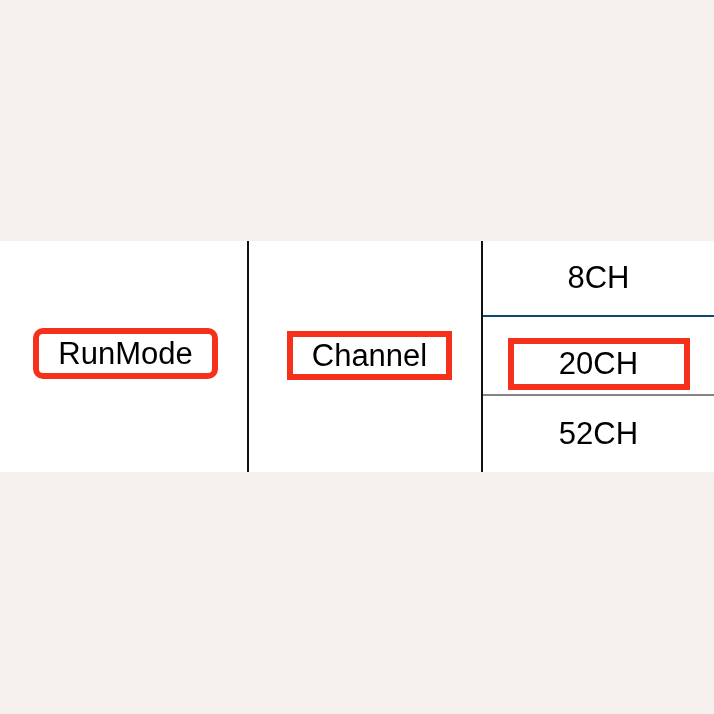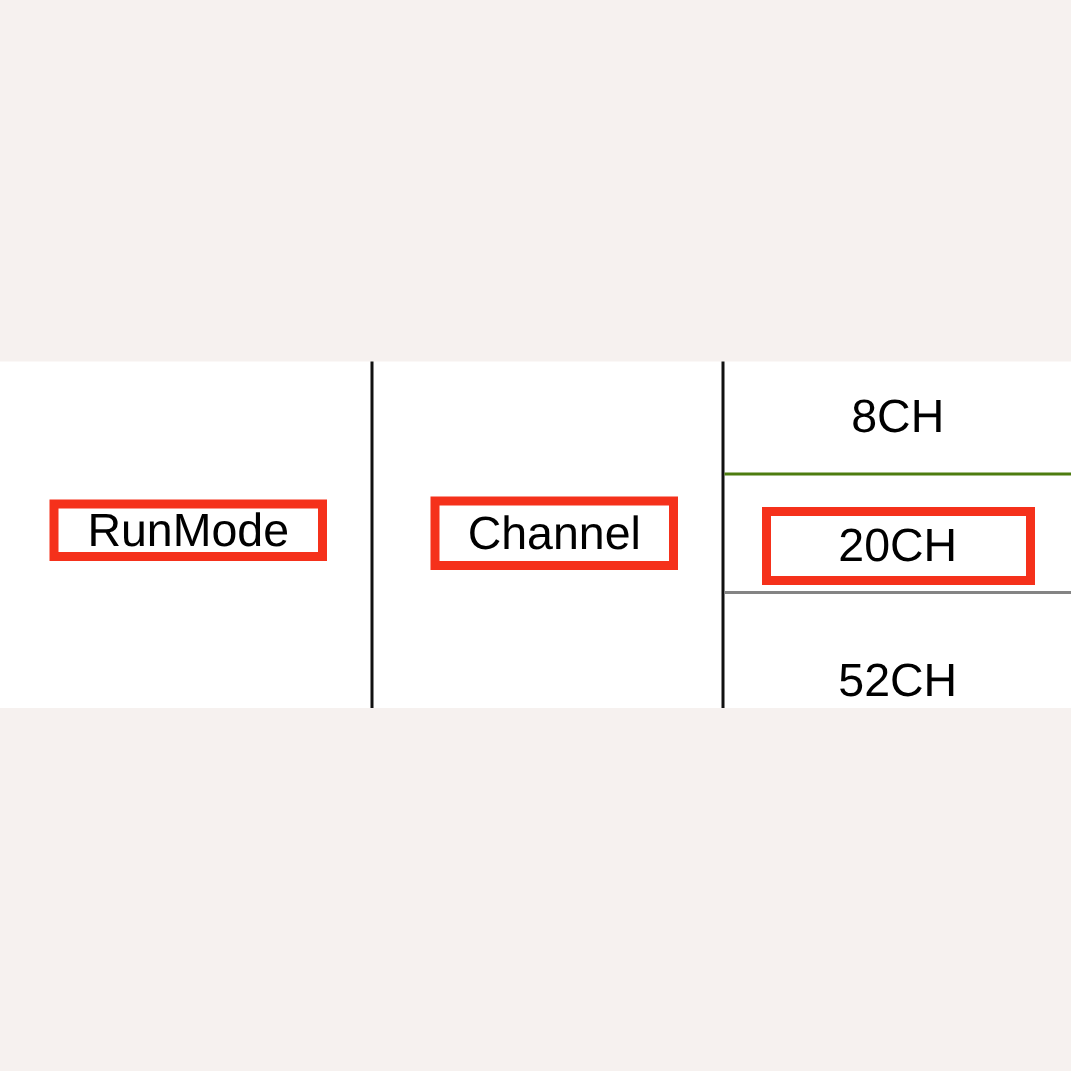--- a/index.html
+++ b/index.html
@@ -46,48 +46,47 @@
     background: #FFFFFF;
     display: flex;
     align-items: center;
     justify-content: center;
     color: #000000;
     font-size: 31px;
     line-height: 1;
     cursor: pointer;
   }
   .runmode-box {
-    width: 185px; height: 41px;
+    width: 185px; height: 51px;
     margin-left: 4px;
-    position: relative; top: -3px;
+    position: relative; top: -3px; border-radius: 10px;
   }
   .channel-box {
     width: 165px; height: 49px;
     margin-left: 9px;
     position: relative; top: -1px;
   }
   .option-row {
     display: flex;
     align-items: center;
     justify-content: center;
     font-size: 31px;
     color: #000000;
     cursor: pointer;
   }
   .row-8ch {
     height: 76px;
-    border-bottom: 2px solid #4d7c0f;
+    border-bottom: 2px solid #0c4a6e;
   }
   .row-20ch {
     height: 79px;
     border-bottom: 2px solid #848484;
   }
   .row-52ch {
     flex: 1;
-    align-items: flex-end;
   }
   .selected-box {
     width: 182px; height: 52px; margin-top: 16px;
   }
   .label { pointer-events: none; }
 </style>
 </head>
 <body>
 
 <div class="canvas">

